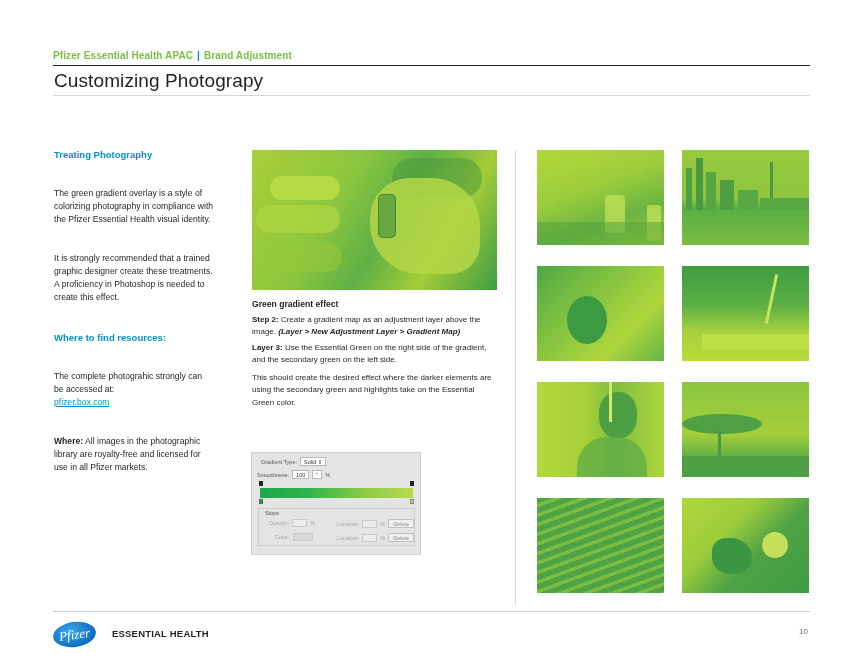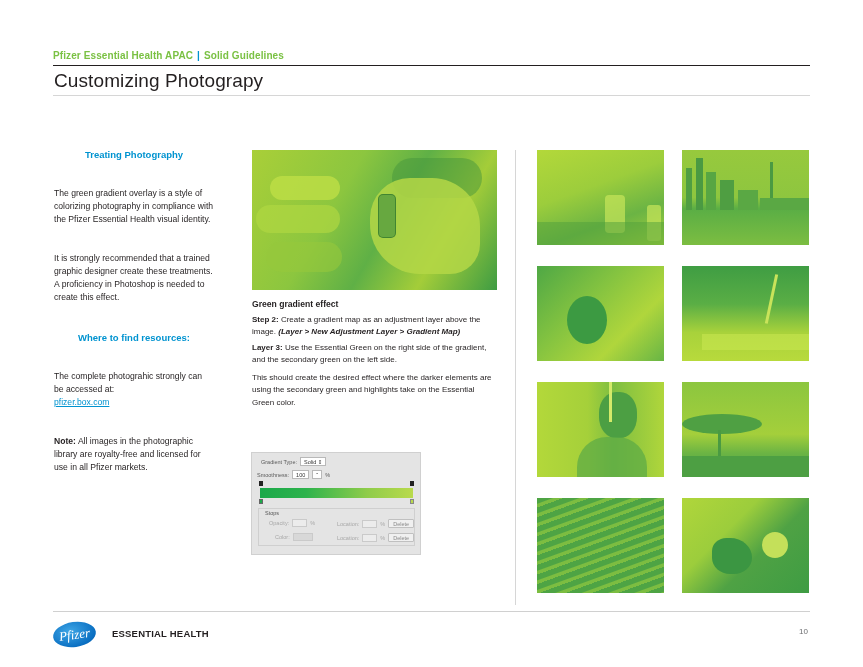--- a/index.html
+++ b/index.html
@@ -7,21 +7,21 @@
     body { position: relative; font-family: "Liberation Sans", "DejaVu Sans", sans-serif; color: #231f20; }
 
     .header-kicker { position: absolute; left: 53px; top: 50px; font-size: 10px; font-weight: bold; color: #7ac143; letter-spacing: 0.1px; white-space: nowrap; }
     .header-kicker .sep { color: #0093d0; margin: 0 4px; font-weight: bold; }
     .header-kicker .sub { font-weight: bold; color: #7ac143; }
     .rule-top { position: absolute; left: 53px; top: 65px; width: 757px; height: 1px; background: #231f20; }
     .page-title { position: absolute; left: 54px; top: 70px; font-size: 19px; color: #231f20; font-weight: normal; letter-spacing: 0.1px; }
     .rule-sub { position: absolute; left: 53px; top: 95px; width: 757px; height: 1px; background: #d6d6d6; }
 
     .left-col { position: absolute; left: 54px; top: 148px; width: 160px; font-size: 8.6px; line-height: 13px; color: #231f20; }
-    .left-col h3 { font-size: 9.5px; font-weight: bold; color: #0093d0; margin-bottom: 3px; line-height: 13px; text-align: center; }
+    .left-col h3 { font-size: 9.5px; font-weight: bold; color: #0093d0; margin-bottom: 3px; line-height: 13px; }
     .left-col p { margin-bottom: 13px; margin-top: 26px; }
     .left-col .gap { height: 14px; }
     .left-col a { color: #0093d0; text-decoration: underline; font-weight: normal; }
     .left-col b { font-weight: bold; }
 
     .hero { position: absolute; left: 252px; top: 150px; width: 245px; height: 140px; overflow: hidden;
             background: linear-gradient(120deg, #a9cf38 0%, #8cc63f 35%, #5fb046 55%, #a4cd39 75%, #3e9c43 100%); }
     .hero .blob { position: absolute; border-radius: 40px; }
     .hero .glove { position: absolute; left: 118px; top: 28px; width: 110px; height: 96px; border-radius: 40px 48px 30px 50px; background: rgba(180,215,70,0.85); }
     .hero .vial { position: absolute; left: 126px; top: 44px; width: 18px; height: 44px; border-radius: 5px; background: rgba(60,140,60,0.6); border: 1px solid rgba(40,110,40,0.6); }
@@ -51,37 +51,37 @@
 
     .rule-bottom { position: absolute; left: 53px; top: 611px; width: 757px; height: 1px; background: #d0d0d0; }
     .logo { position: absolute; left: 53px; top: 622px; width: 43px; height: 25px; border-radius: 50%; background: radial-gradient(ellipse at 40% 35%, #3ea6e6 0%, #0a6fc2 70%, #0857a3 100%); color: #fff; font-family: "Liberation Serif", serif; font-style: italic; font-size: 13px; line-height: 25px; text-align: center; transform: rotate(-8deg); }
     .brand-name { position: absolute; left: 112px; top: 628px; font-size: 9.5px; font-weight: bold; color: #231f20; letter-spacing: 0.2px; }
     .page-num { position: absolute; left: 799px; top: 627px; font-size: 8px; color: #6d6e71; }
   </style>
 </head>
 <body>
 
 <div class="header-kicker">
-  <span>Pfizer Essential Health APAC</span><span class="sep">|</span><span class="sub">Solid Guidelines</span>
+  <span>Pfizer Essential Health APAC</span><span class="sep">|</span><span class="sub">Brand Adjustment</span>
 </div>
 <div class="rule-top"></div>
 <h1 class="page-title">Customizing Photograpy</h1>
 <div class="rule-sub"></div>
 
 <div class="left-col">
   <h3>Treating Photography</h3>
   <p>The green gradient overlay is a style of colorizing photography in compliance with the Pfizer Essential Health visual identity.</p>
   <p>It is strongly recommended that a trained graphic designer create these treatments. A proficiency in Photoshop is needed to create this effect.</p>
   <div class="gap"></div>
   <h3>Where to find resources:</h3>
   <p style="margin-bottom:13px">
     <span>The complete photograhic strongly can be accessed at:</span><br>
     <a>pfizer.box.com</a>
   </p>
-  <p><b>Note:</b><span> All images in the photographic library are royalty-free and licensed for use in all Pfizer markets.</span></p>
+  <p><b>Where:</b><span> All images in the photographic library are royalty-free and licensed for use in all Pfizer markets.</span></p>
 </div>
 
 <div class="hero">
   <div class="blob" style="left:18px;top:26px;width:70px;height:24px;background:rgba(190,222,70,0.8);"></div>
   <div class="blob" style="left:4px;top:55px;width:84px;height:28px;background:rgba(175,215,65,0.7);"></div>
   <div class="blob" style="left:14px;top:92px;width:76px;height:30px;background:rgba(150,200,60,0.6);"></div>
   <div class="blob" style="left:140px;top:8px;width:90px;height:40px;background:rgba(70,150,60,0.5);border-radius:50px;"></div>
   <div class="glove"></div>
   <div class="vial"></div>
 </div>

